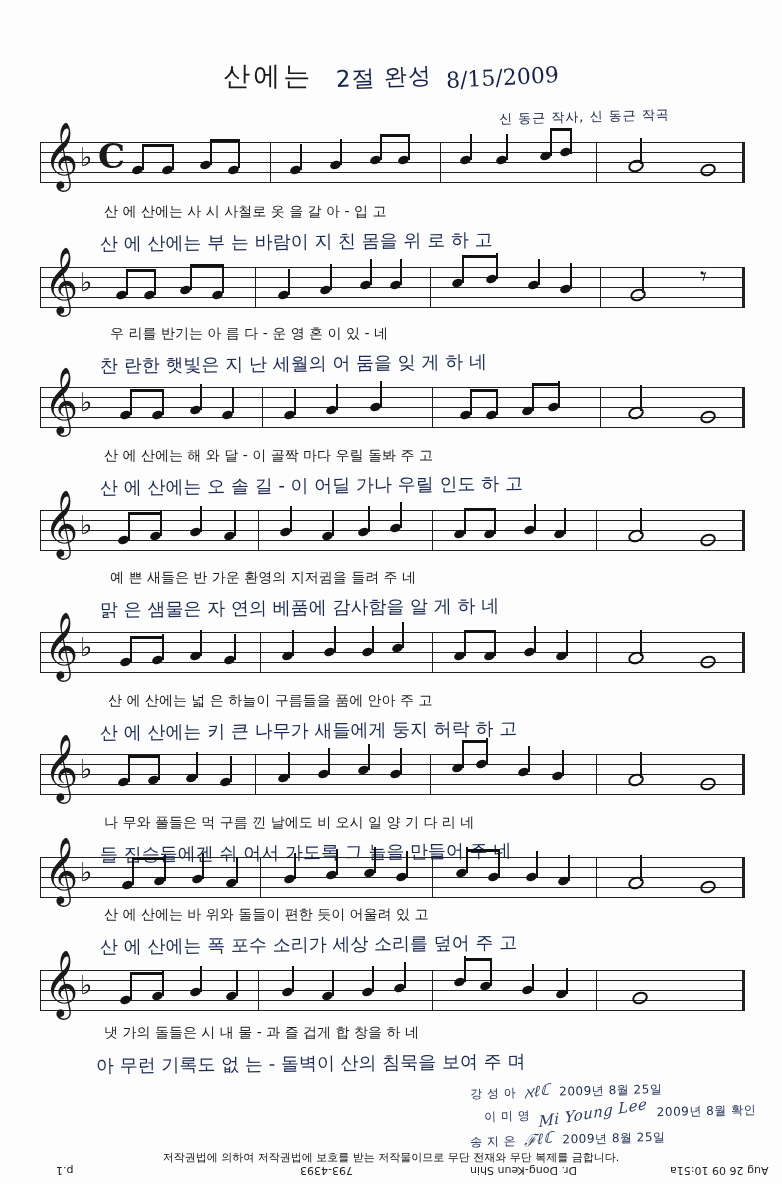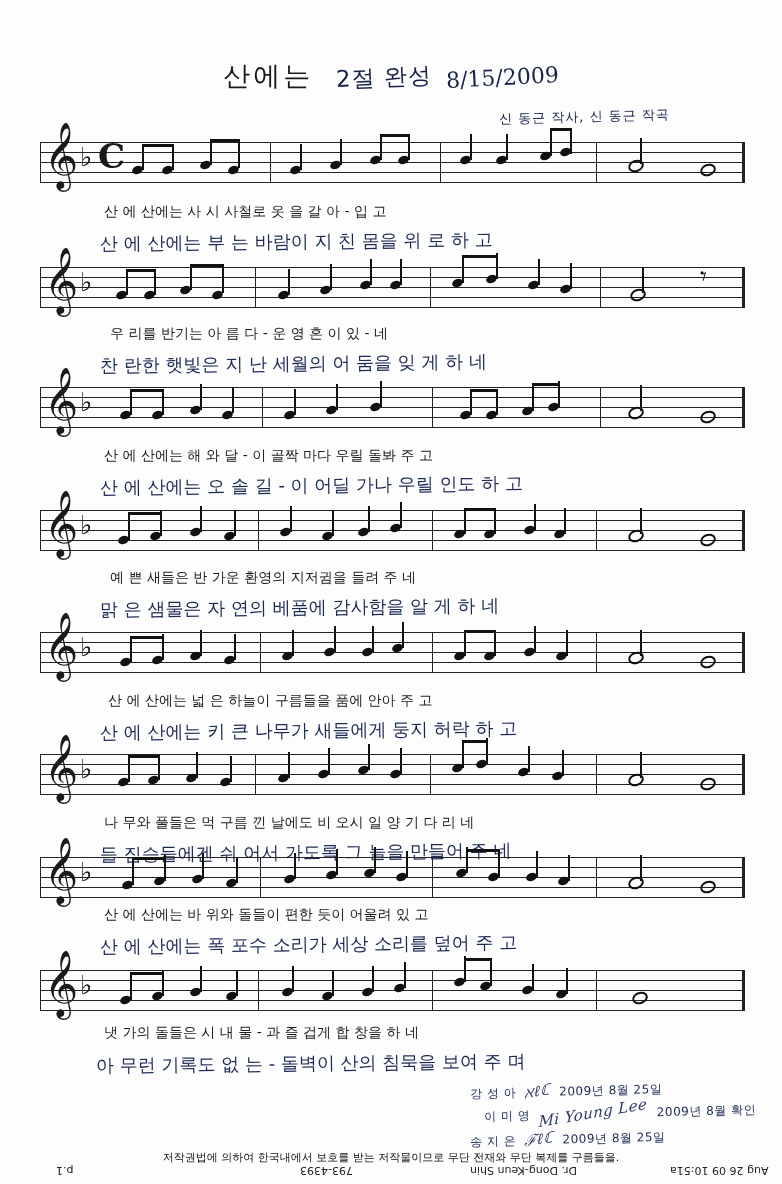--- a/index.html
+++ b/index.html
@@ -693,21 +693,21 @@
       <span class="scribble">Mi Young Lee</span>
       <span>2009년 8월 확인</span>
     </span>
     <span class="sig-line">
       <span>송 지 은</span>
       <span class="scribble">ℱℓℂ</span>
       <span>2009년 8월 25일</span>
     </span>
   </div>
 
-  <div class="copyright-kr">저작권법에 의하여 한국내에서 보호를 받는 저작물이므로 무단 전재와 무단 복제를 구름들을.</div>
+  <div class="copyright-kr">저작권법에 의하여 저작권법에 보호를 받는 저작물이므로 무단 전재와 무단 복제를 금합니다.</div>
 
   <div class="fax-strip">
     <span class="fax-item fax-page">p.1</span>
     <span class="fax-item fax-number">793-4393</span>
     <span class="fax-item fax-name">Dr. Dong-Keun Shin</span>
     <span class="fax-item fax-date">Aug 26 09 10:51a</span>
   </div>
 
 </div>
 

